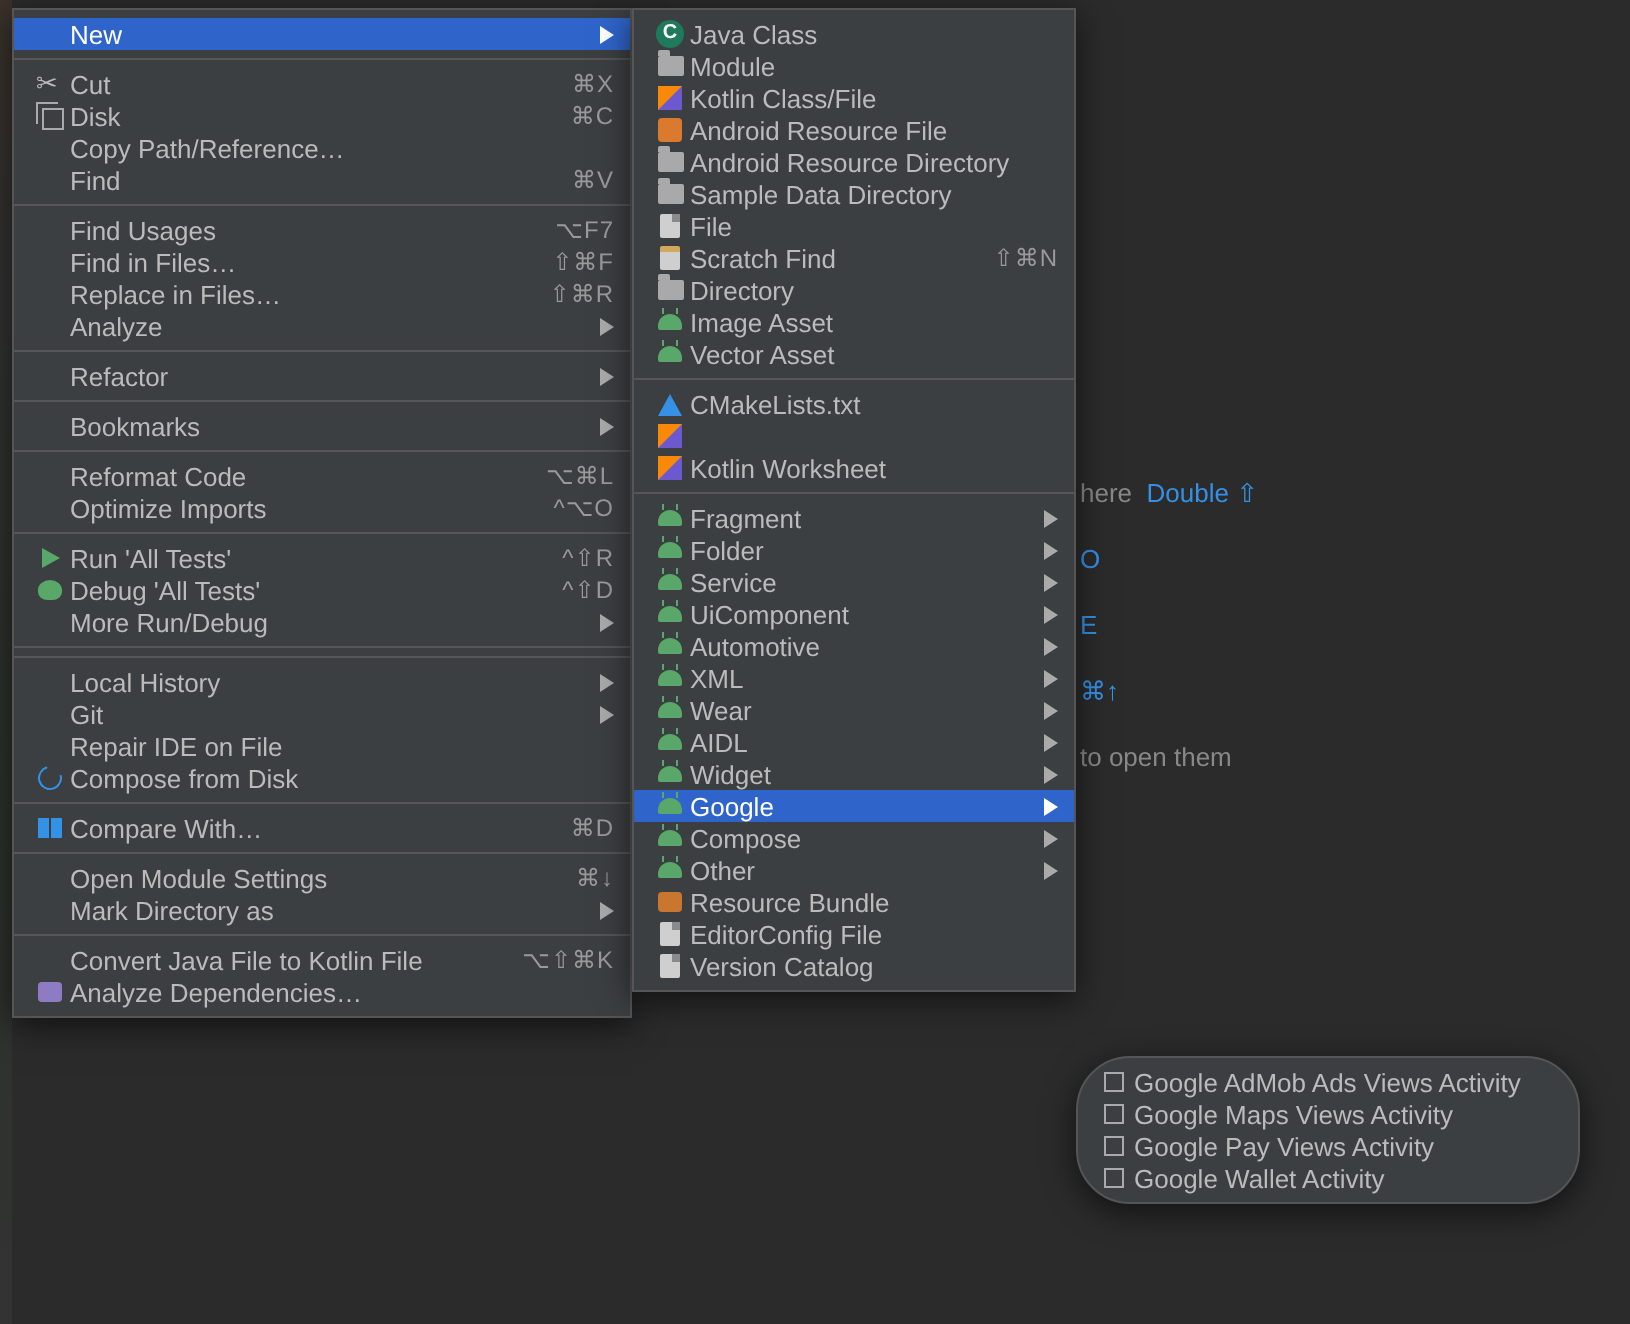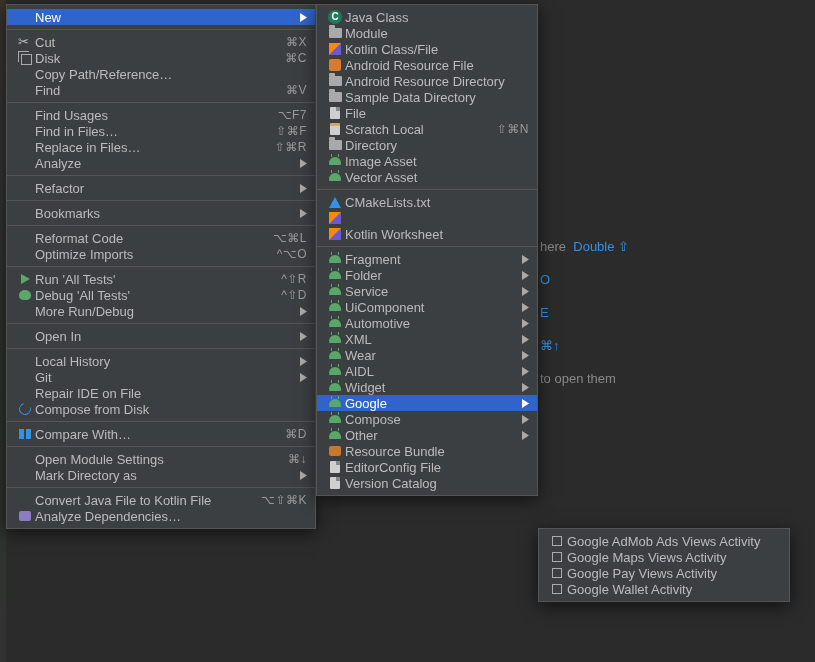--- a/index.html
+++ b/index.html
@@ -23,21 +23,21 @@
 
   .menu {
     position: absolute;
     background: #3c3f41;
     border: 1px solid #555;
     box-shadow: 0 4px 16px rgba(0,0,0,0.6);
     padding: 4px 0;
   }
   .menu1 { left: 6px;  top: 4px;  width: 310px; }
   .menu2 { left: 316px; top: 4px; width: 222px; }
-  .menu3 { left: 538px; top: 528px; width: 252px; }
+  .menu3 { left: 538px; top: 528px; width: 252px; border-radius: 27px; }
 
   .item {
     display: flex;
     align-items: center;
     height: 16px;
     padding: 0 8px 0 8px;
     color: #bbbbbb;
     cursor: default;
     position: relative;
   }
@@ -204,27 +204,20 @@
       <span class="shortcut">^⇧D</span>
     </div>
     <div class="item">
       <span class="icon-slot"></span>
       <span class="label">More Run/Debug</span>
       <span class="chevron"><svg class="chev-r" viewBox="0 0 7 9">
           <path d="M0 0 L7 4.5 L0 9 Z"></path>
         </svg></span>
     </div>
     <div class="sep"></div>
-    <div class="item">
-      <span class="icon-slot"></span>
-      <span class="label">Open In</span>
-      <span class="chevron"><svg class="chev-r" viewBox="0 0 7 9">
-          <path d="M0 0 L7 4.5 L0 9 Z"></path>
-        </svg></span>
-    </div>
     <div class="sep"></div>
     <div class="item">
       <span class="icon-slot"></span>
       <span class="label">Local History</span>
       <span class="chevron"><svg class="chev-r" viewBox="0 0 7 9">
           <path d="M0 0 L7 4.5 L0 9 Z"></path>
         </svg></span>
     </div>
     <div class="item">
       <span class="icon-slot"></span>
@@ -328,21 +321,21 @@
       <span class="icon-slot">
         <span class="ic-file"></span>
       </span>
       <span class="label">File</span>
       <span class="chevron"></span>
     </div>
     <div class="item">
       <span class="icon-slot">
         <span class="ic-scratch"></span>
       </span>
-      <span class="label">Scratch Local</span>
+      <span class="label">Scratch Find</span>
       <span class="shortcut">⇧⌘N</span>
     </div>
     <div class="item">
       <span class="icon-slot">
         <span class="ic-folder"></span>
       </span>
       <span class="label">Directory</span>
       <span class="chevron"></span>
     </div>
     <div class="item">

